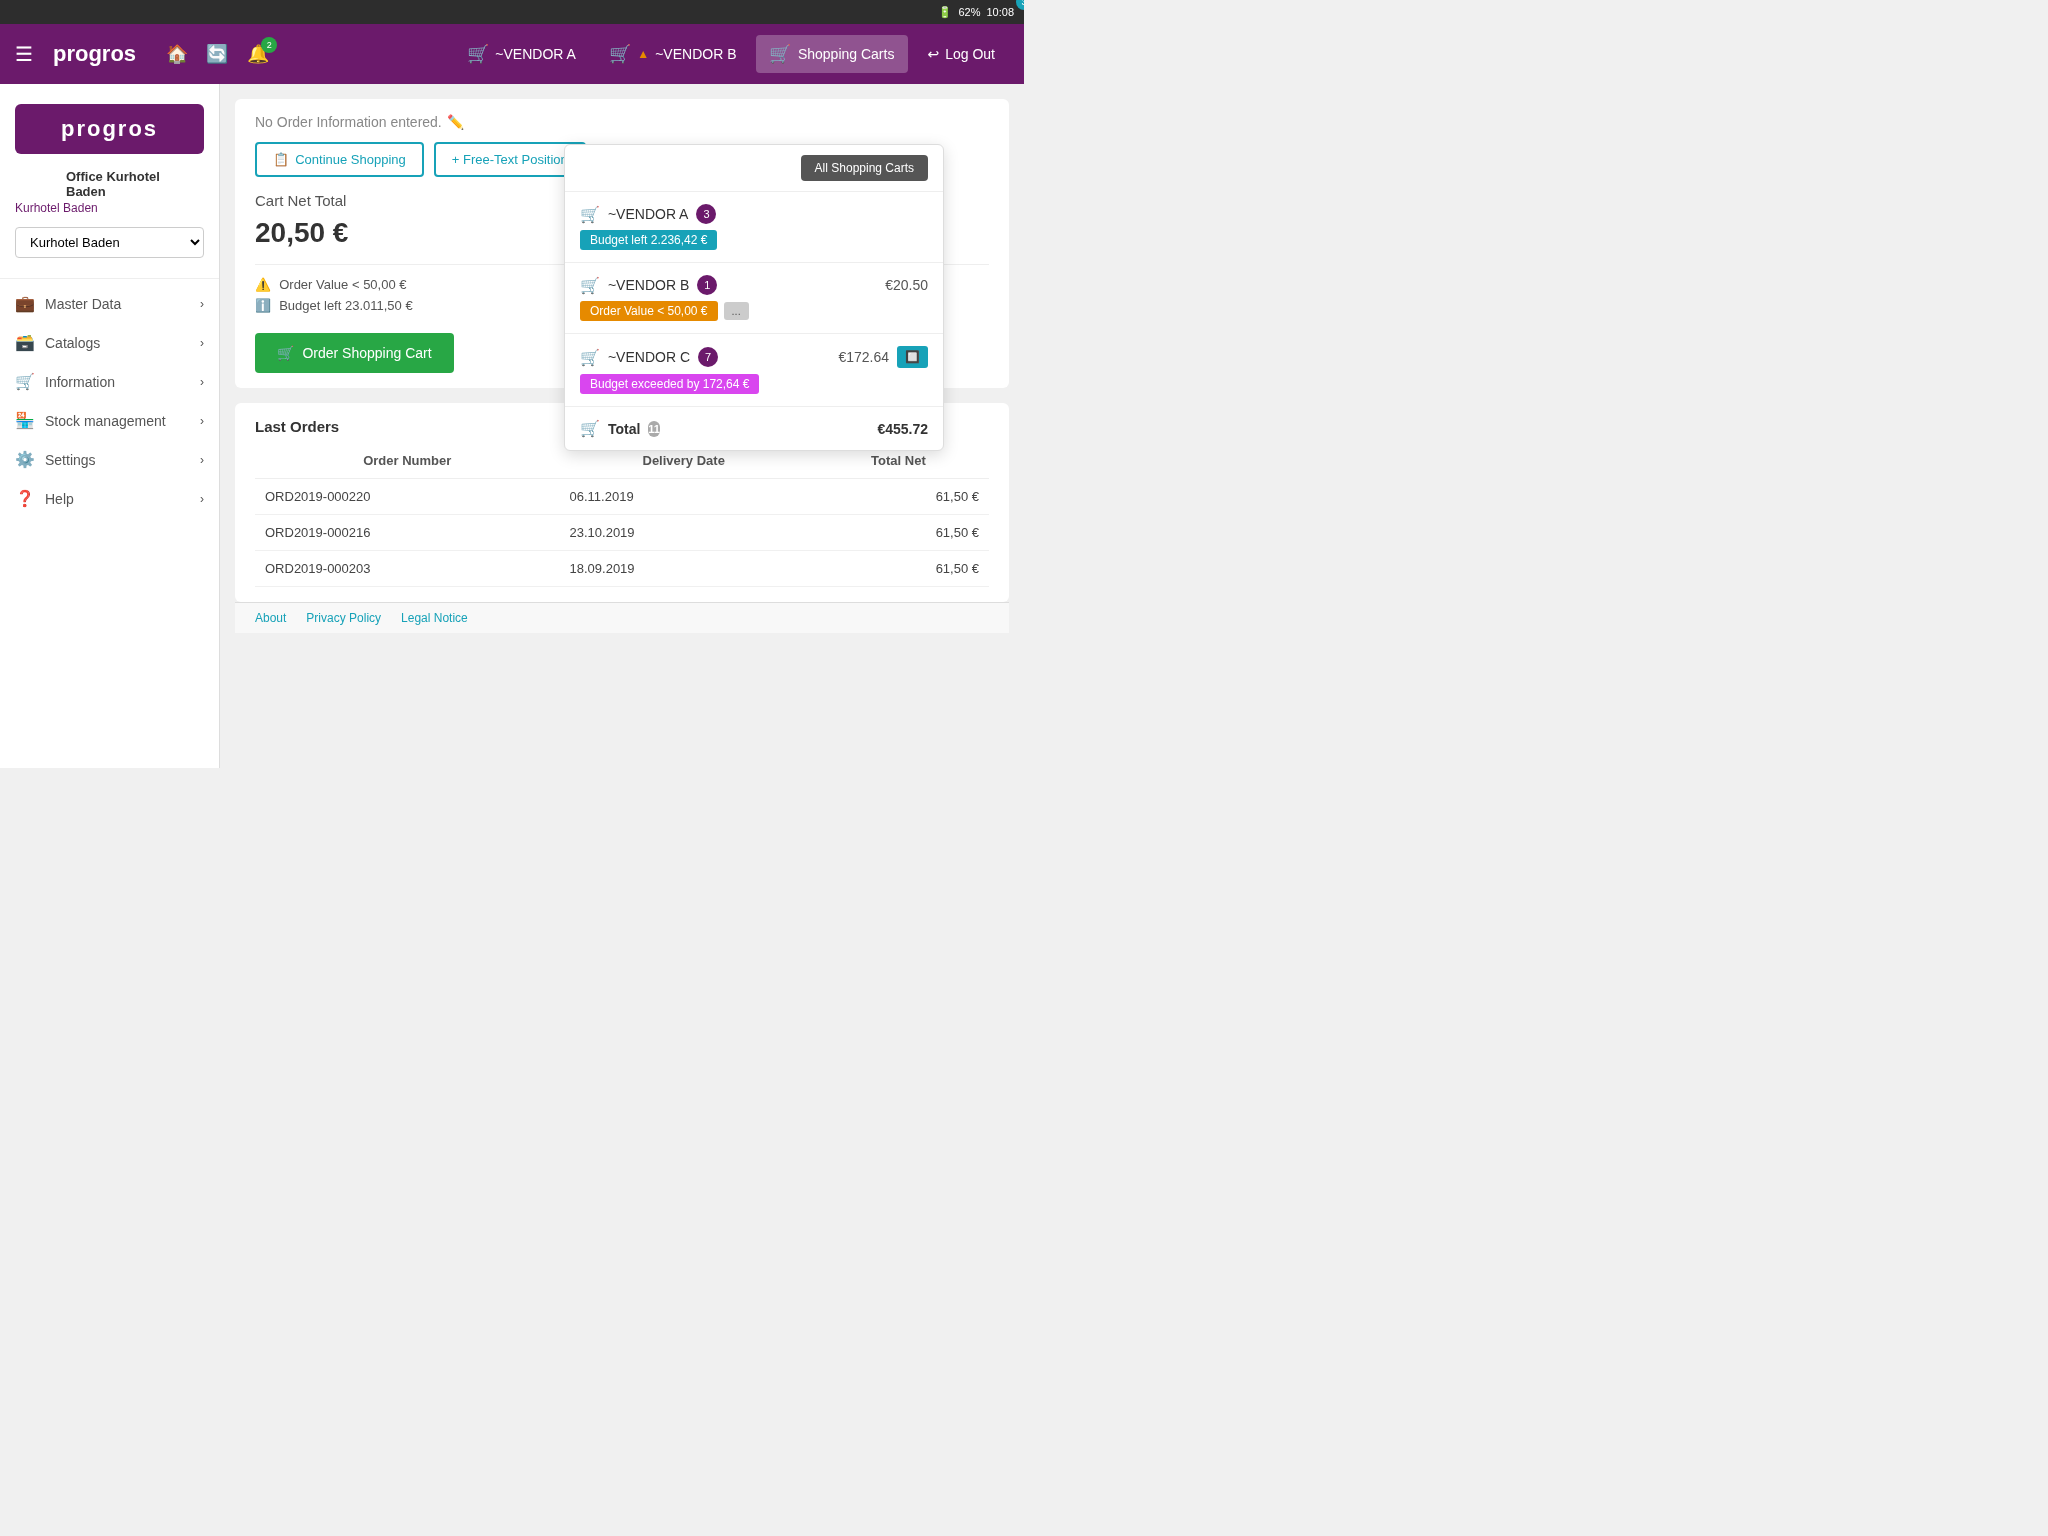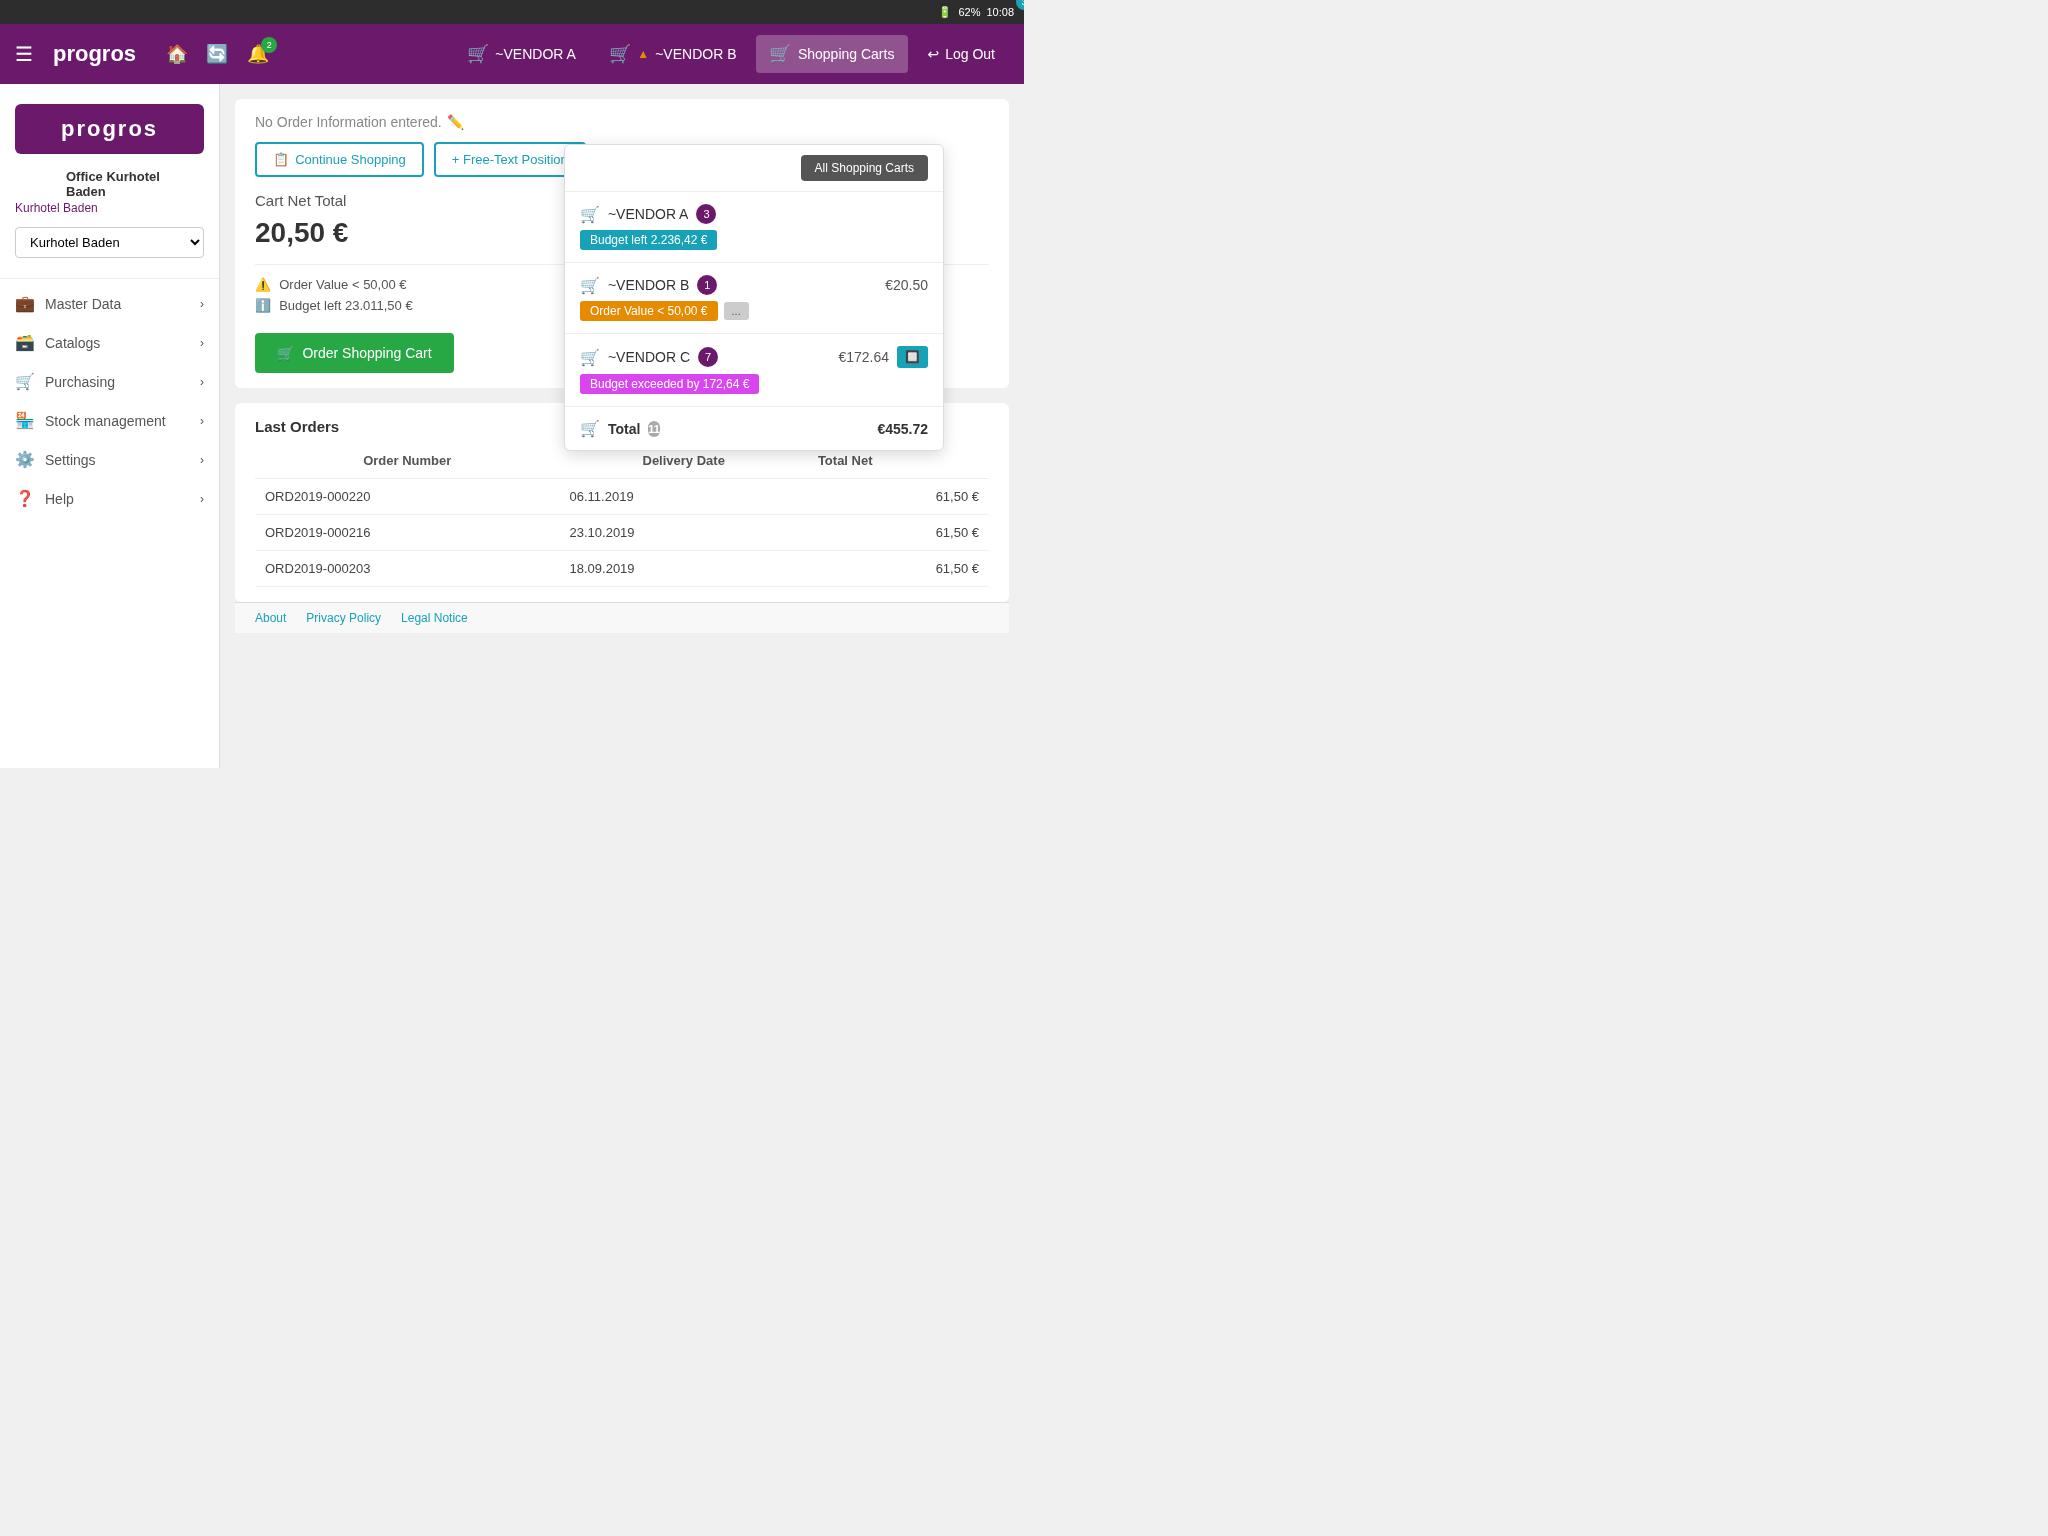--- a/index.html
+++ b/index.html
@@ -241,21 +241,21 @@
       border-collapse: collapse;
       font-size: 13px;
     }
     .orders-table th {
       text-align: center;
       font-weight: bold;
       color: #555;
       padding: 6px 10px 10px;
       border-bottom: 1px solid #eee;
     }
-    .orders-table th.right { text-align: left; margin-top: 21px; }
+    .orders-table th.right { text-align: center; margin-top: 21px; }
     .orders-table td {
       padding: 10px 10px;
       border-bottom: 1px solid #f0f0f0;
       color: #444;
     }
     .orders-table td.right { text-align: right; }
 
     
     .page-footer {
       background: #f8f8f8;
@@ -477,21 +477,21 @@
       <span>Master Data</span>
       <span class="chevron">›</span>
     </div>
     <div class="sidebar-item">
       <span class="sidebar-item-icon">🗃️</span>
       <span>Catalogs</span>
       <span class="chevron">›</span>
     </div>
     <div class="sidebar-item">
       <span class="sidebar-item-icon">🛒</span>
-      <span>Purchasing</span>
+      <span>Information</span>
       <span class="chevron">›</span>
     </div>
     <div class="sidebar-item">
       <span class="sidebar-item-icon">🏪</span>
       <span>Stock management</span>
       <span class="chevron">›</span>
     </div>
     <div class="sidebar-item">
       <span class="sidebar-item-icon">⚙️</span>
       <span>Settings</span>

